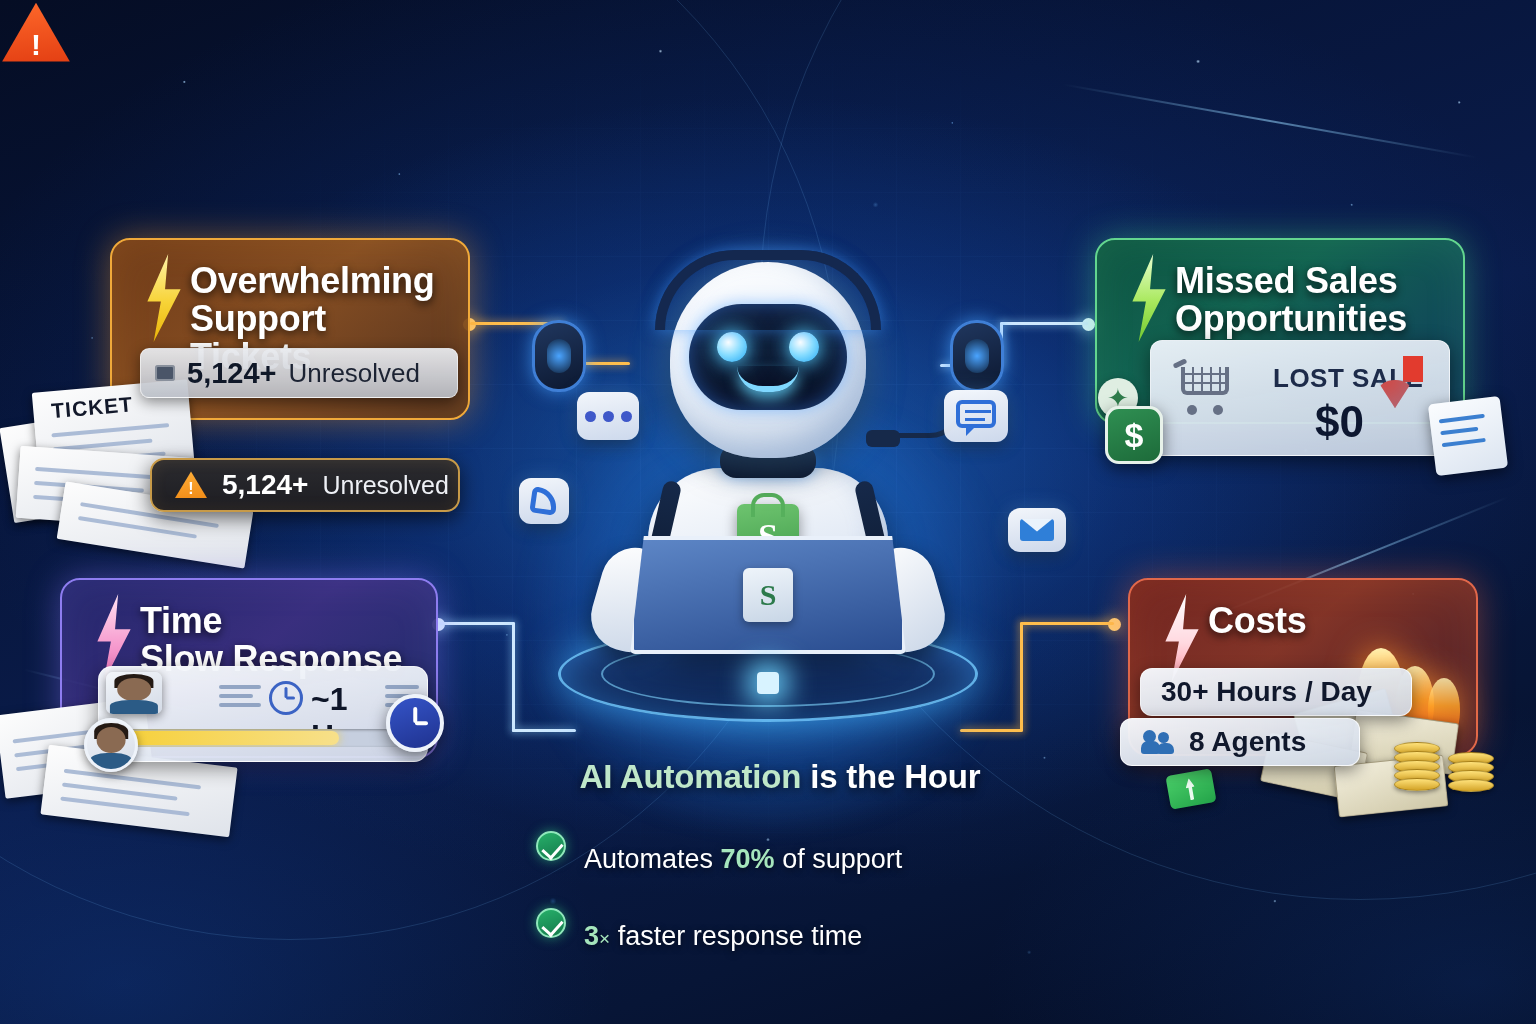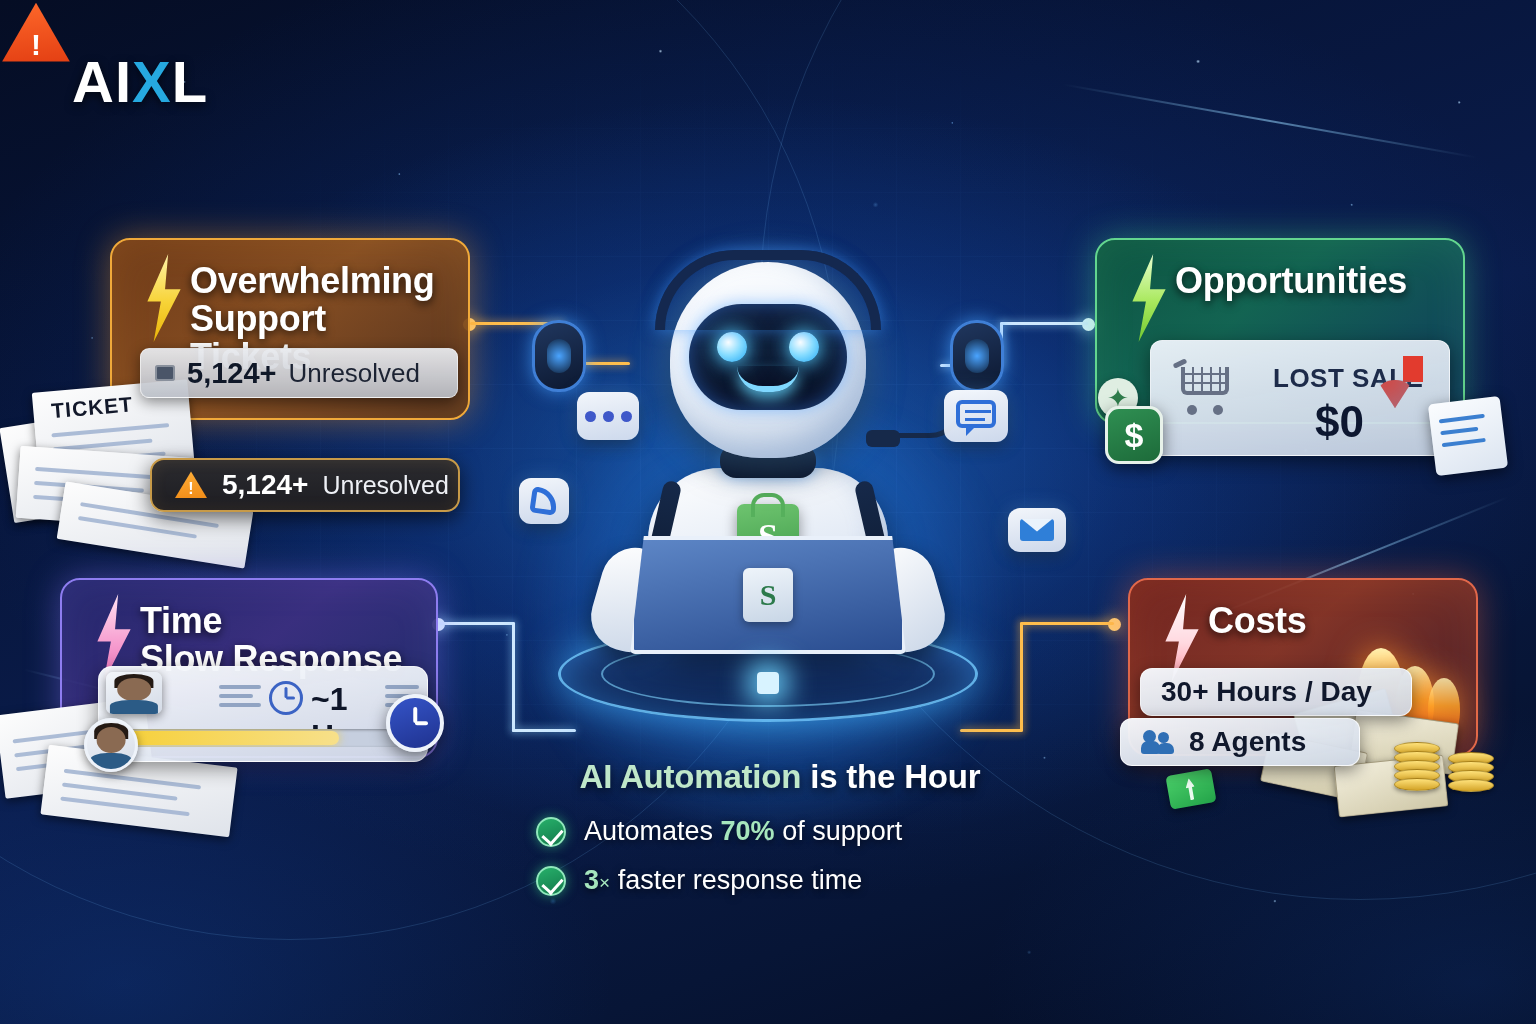--- a/index.html
+++ b/index.html
@@ -552,41 +552,38 @@
     position:relative; width:30px; height:30px; border-radius:50%;
     background:linear-gradient(160deg,#27b06a,#13784b);
     border:2px solid #8fe8bb; flex:none;
     box-shadow:0 0 12px rgba(50,200,130,.6);
   }
   .check::after{
     content:""; position:absolute; left:8px; top:6px; width:10px; height:16px;
     border:3.5px solid #fff; border-top:none; border-left:none;
     transform:rotate(42deg);
   }
-  .btext { font-size:27px; color:#ffffff; text-shadow:0 2px 7px rgba(0,0,0,.65); }
+  .btext { font-size:27px; color:#ffffff; text-shadow:0 2px 7px rgba(0,0,0,.65);margin-top:28px; }
   .btext b { color:#a6e6bd; font-weight:bold; }
   .btext .x { font-size:19px; color:#a6e6bd; }
 </style>
 </head>
 <body>
 
 <div id="stage">
 
   <div class="stars s1"></div>
   <div class="stars s2"></div>
   <div class="grid-lines"></div>
   <div class="arc" style="left:-260px;top:-160px;width:1100px;height:1100px"></div>
   <div class="arc" style="left:760px;top:-300px;width:1200px;height:1200px"></div>
   <div class="streak" style="left:1180px;top:560px;width:340px;transform:rotate(-22deg)"></div>
   <div class="streak" style="left:20px;top:700px;width:260px;transform:rotate(14deg)"></div>
   <div class="streak" style="left:1060px;top:120px;width:420px;transform:rotate(10deg)"></div>
 
-  <div class="logo">
-    <span>AI</span><span class="x">X</span><span>L</span>
-  </div>
 
   <div class="headline">
   </div>
 
   <div class="trace warm">
     <div class="node" style="left:463px;top:318px"></div>
     <div class="seg" style="left:470px;top:322px;width:92px;height:3px"></div>
     <div class="seg" style="left:560px;top:322px;width:3px;height:42px"></div>
     <div class="seg" style="left:560px;top:362px;width:70px;height:3px"></div>
   </div>
@@ -654,20 +651,21 @@
     <span class="tri-warn-sm">
         <i>!</i>
       </span>
     <span class="num">5,124+</span>
     <span class="lbl">Unresolved</span>
   </div>
 
   <div class="card" id="card-sales">
     <div class="bolt"></div>
     <div class="title">
+      <div>Missed Sales</div>
       <div>Opportunities</div>
     </div>
   </div>
 
   <div id="sales-panel">
     <div class="cart">
       <span class="handle"></span>
         <span class="basket"></span>
         <span class="w1"></span>
         <span class="w2"></span>

